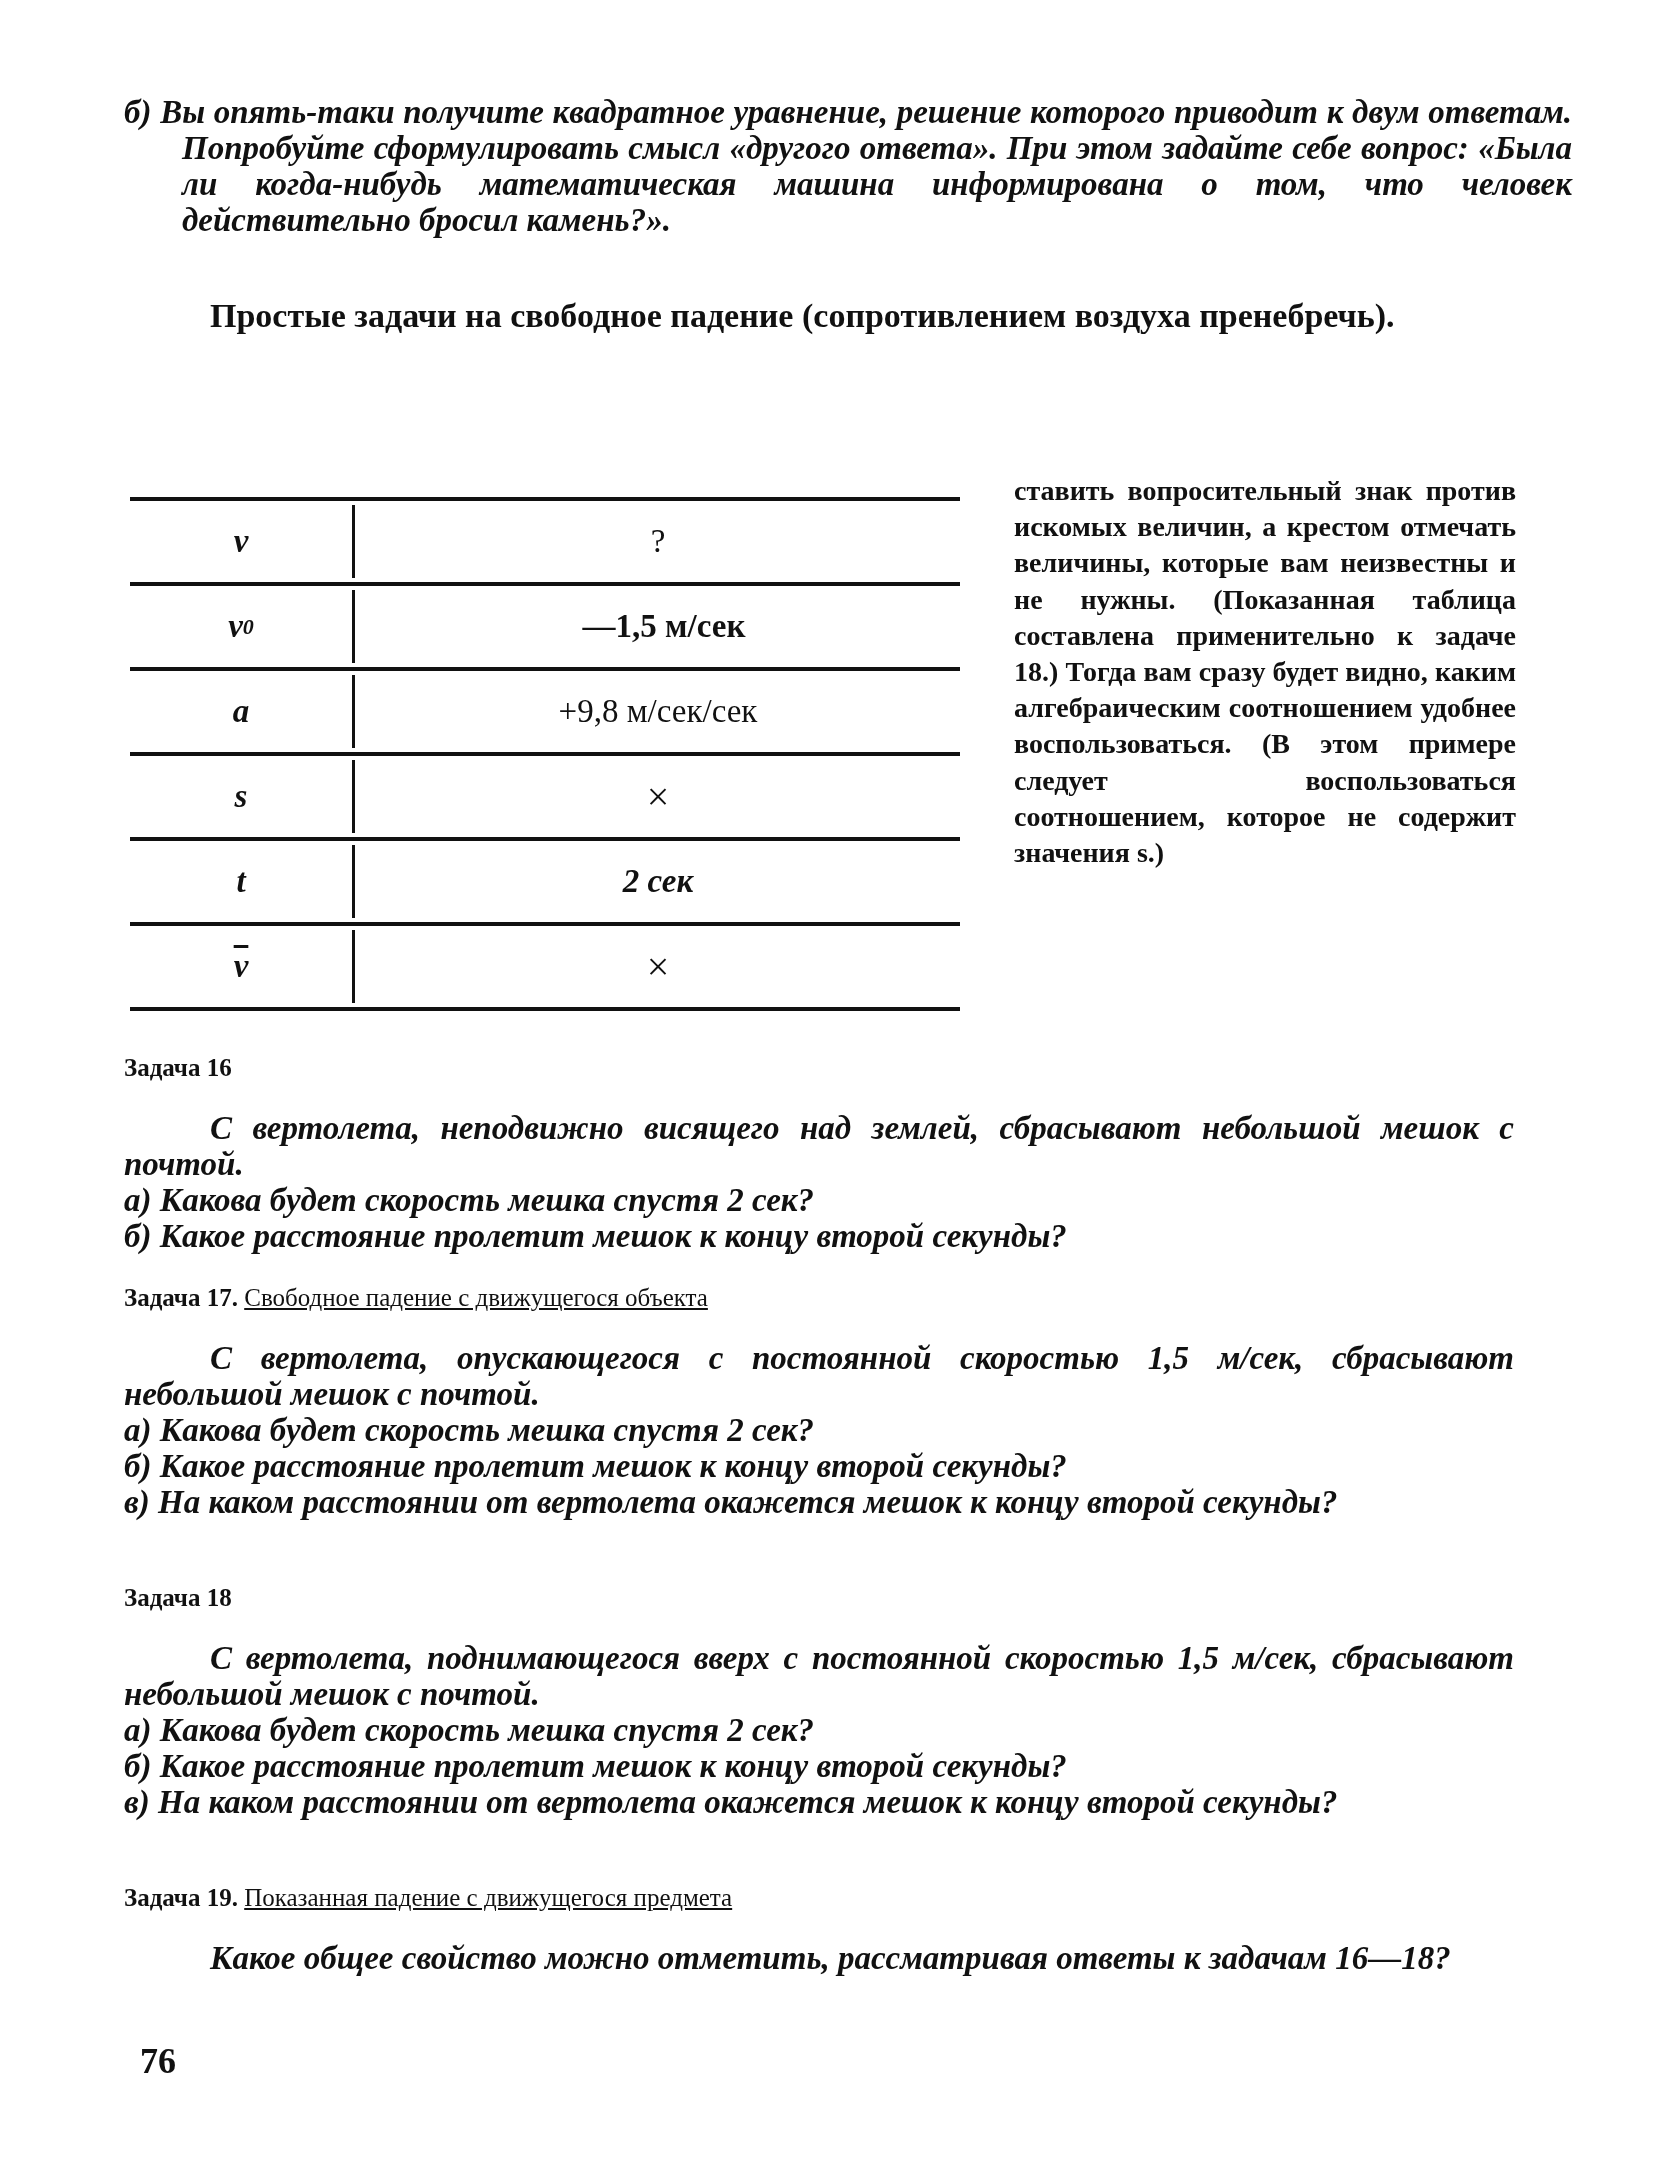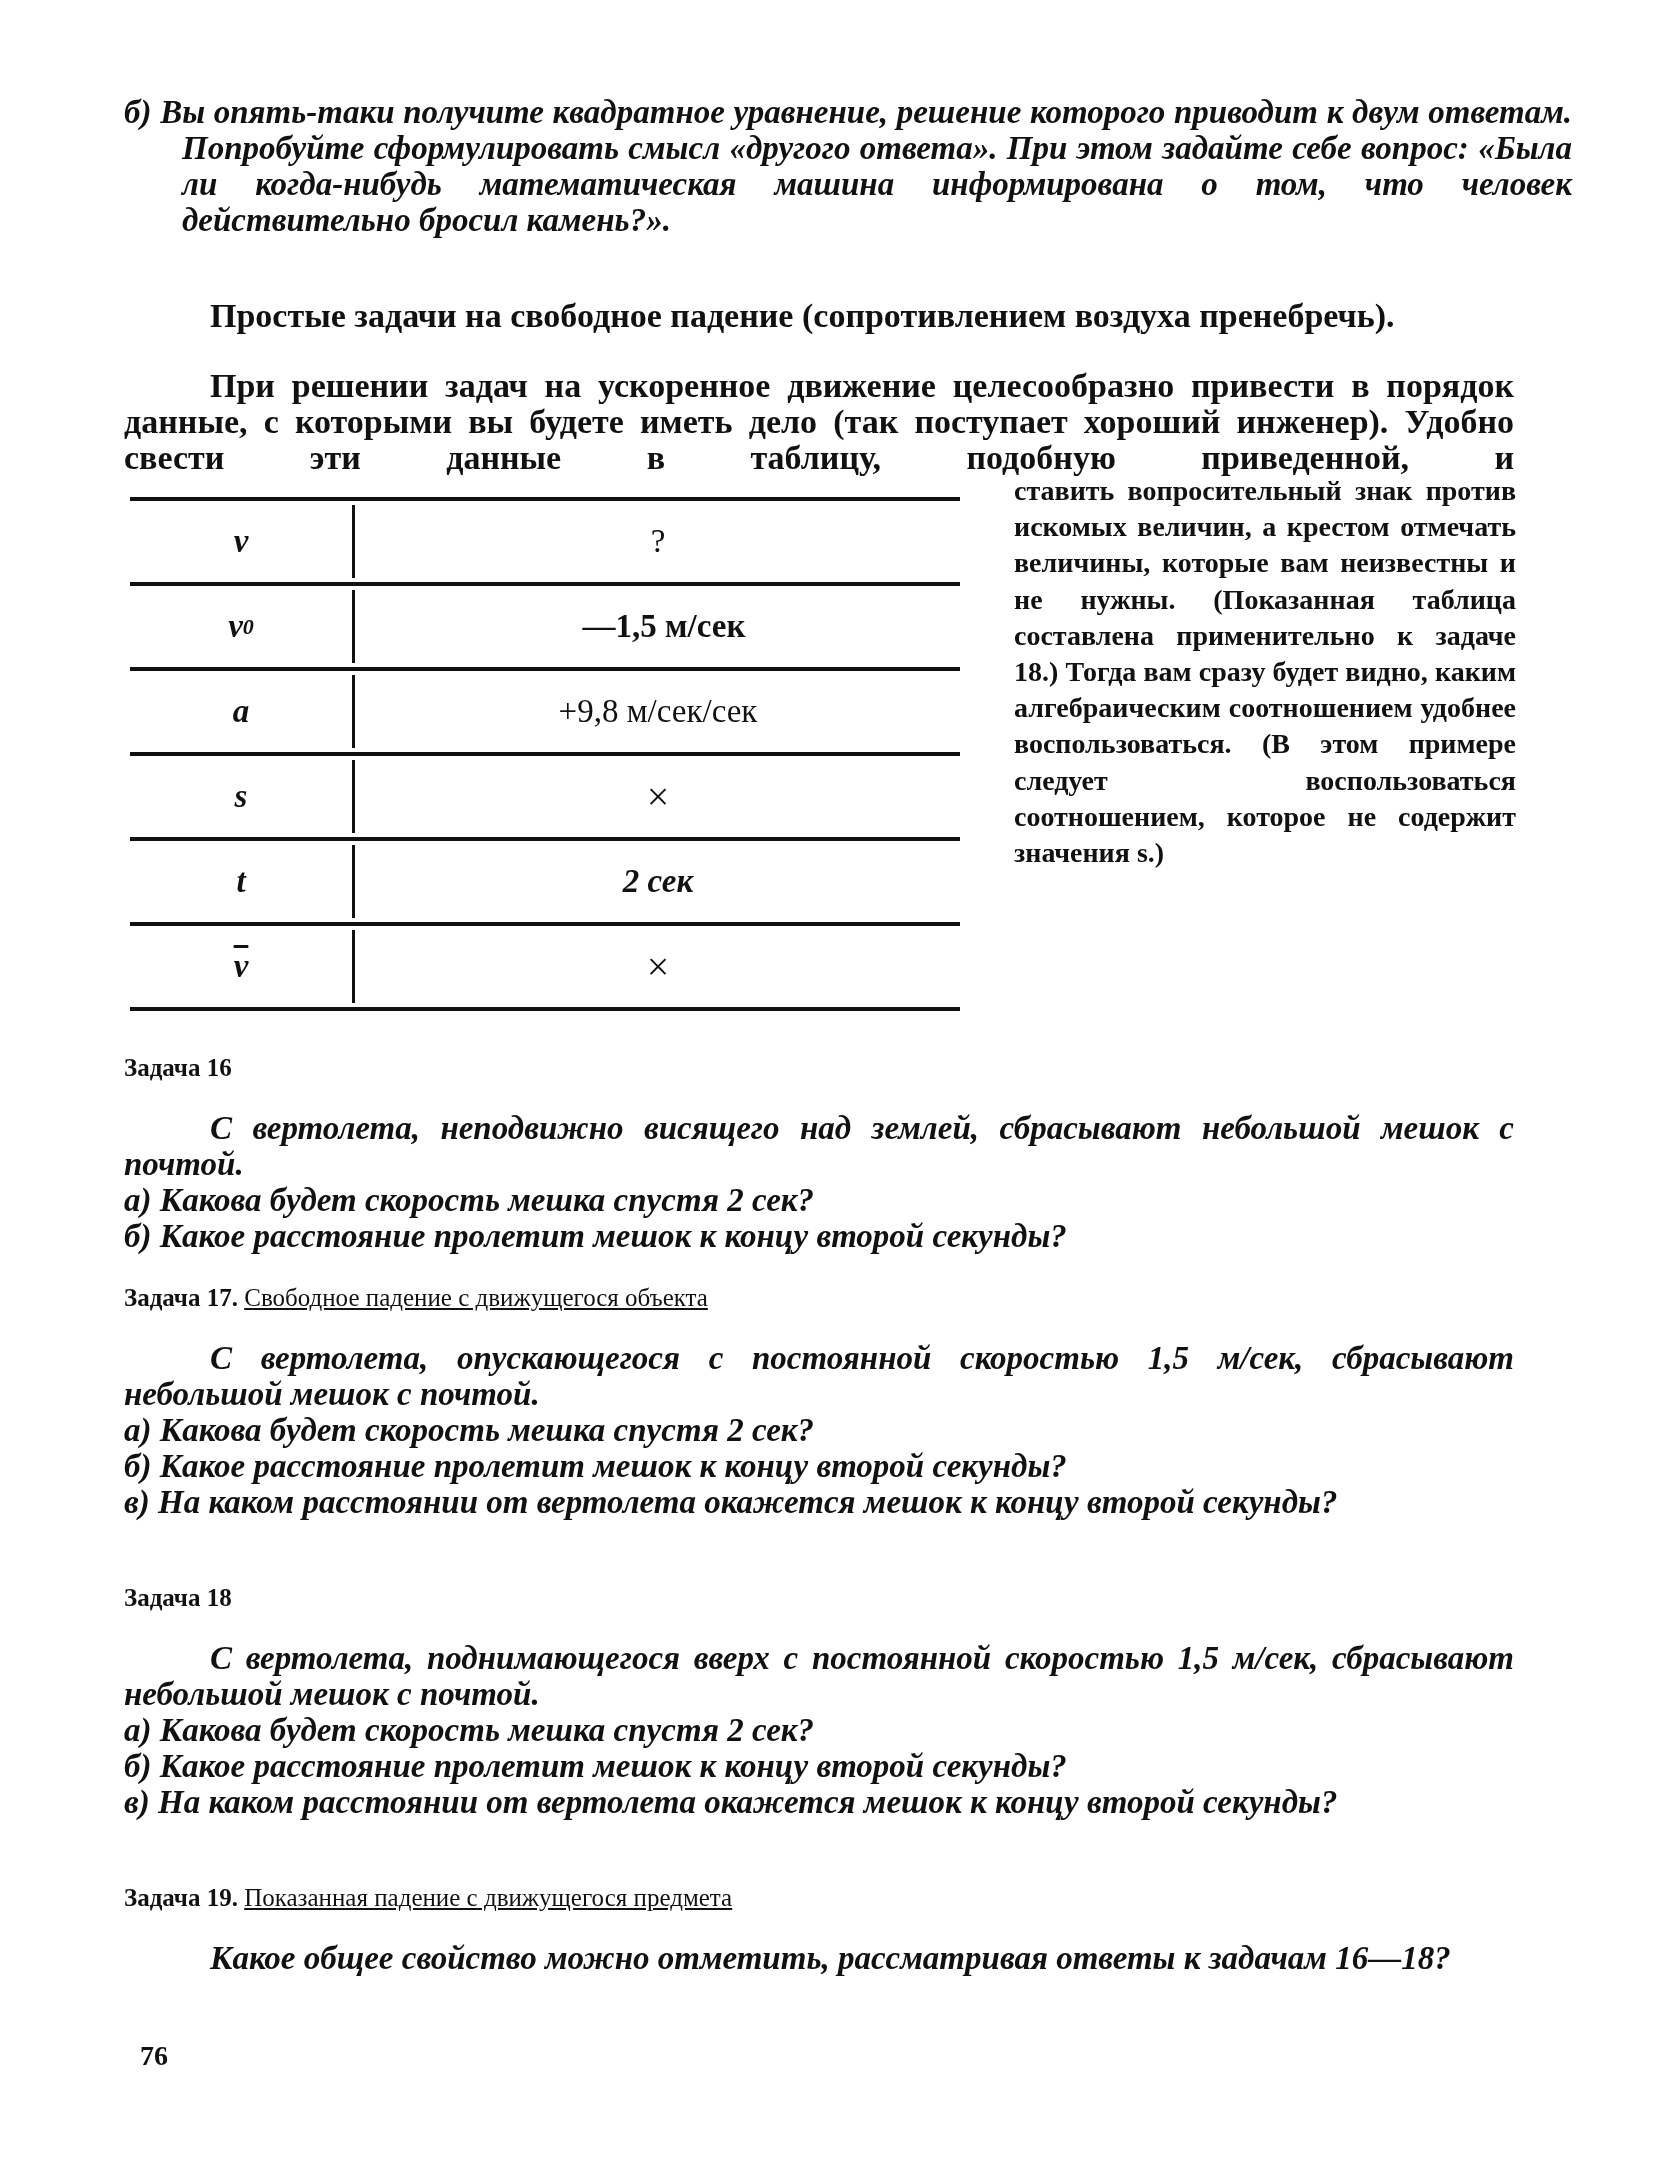--- a/index.html
+++ b/index.html
@@ -21,38 +21,35 @@
     
     .tbl { position: absolute; left: 130px; top: 497px; width: 830px; }
     .trow { position: relative; height: 81px; border-top: 4px solid #111; }
     .trow:last-child { border-bottom: 4px solid #111; }
     .tcell-l { position: absolute; left: 0; width: 222px; top: 0; height: 100%; display: flex; align-items: center; justify-content: center; font-style: italic; font-weight: bold; font-size: 33px; }
     .tcell-r { position: absolute; left: 226px; right: 0; top: 0; height: 100%; display: flex; align-items: center; justify-content: center; font-size: 33px; }
     .vline { position: absolute; left: 222px; top: 4px; bottom: 4px; width: 3px; background: #111; }
     .sub { font-size: 22px; vertical-align: -6px; }
     .ov { text-decoration: overline; }
     .side { position: absolute; left: 1014px; top: 473px; width: 502px; font-size: 28px; line-height: 36.2px; text-align: justify; font-weight: bold; }
-    .pagenum { position: absolute; left: 140px; top: 2040px; font-size: 28px; font-weight: bold; }
+    .pagenum { position: absolute; left: 140px; top: 2040px; font-size: 36px; font-weight: bold; }
   </style>
 </head>
 <body>
 
 <div class="page">
 
   <div class="block it hang" style="top:94px;">
     <p class="p"><span>б)</span> <span>Вы опять-таки получите квадратное уравнение, решение которого приводит к двум ответам. Попробуйте сформулировать смысл «другого ответа». При этом задайте себе вопрос: «Была ли когда-нибудь математическая машина информирована о том, что человек действительно бросил камень?».</span></p>
   </div>
 
   <div class="block roman ind" style="top:298px;">
     <p class="p">Простые задачи на свободное падение (сопротивлением воздуха пренебречь).</p>
   </div>
 
-  <div class="block roman ind" style="top:368px; font-weight:bold;">
-    <p class="p" style="text-align-last: justify;">При решении задач на ускоренное движение целесообразно привести в порядок данные, с которыми вы будете иметь дело (так поступает хороший инженер). Удобно свести эти данные в таблицу, подобную приведенной, и</p>
-  </div>
 
   <div class="tbl">
     <div class="trow">
       <div class="tcell-l">
           <span>v</span>
         </div>
       <div class="vline"></div>
       <div class="tcell-r">
           <span>?</span>
         </div>

